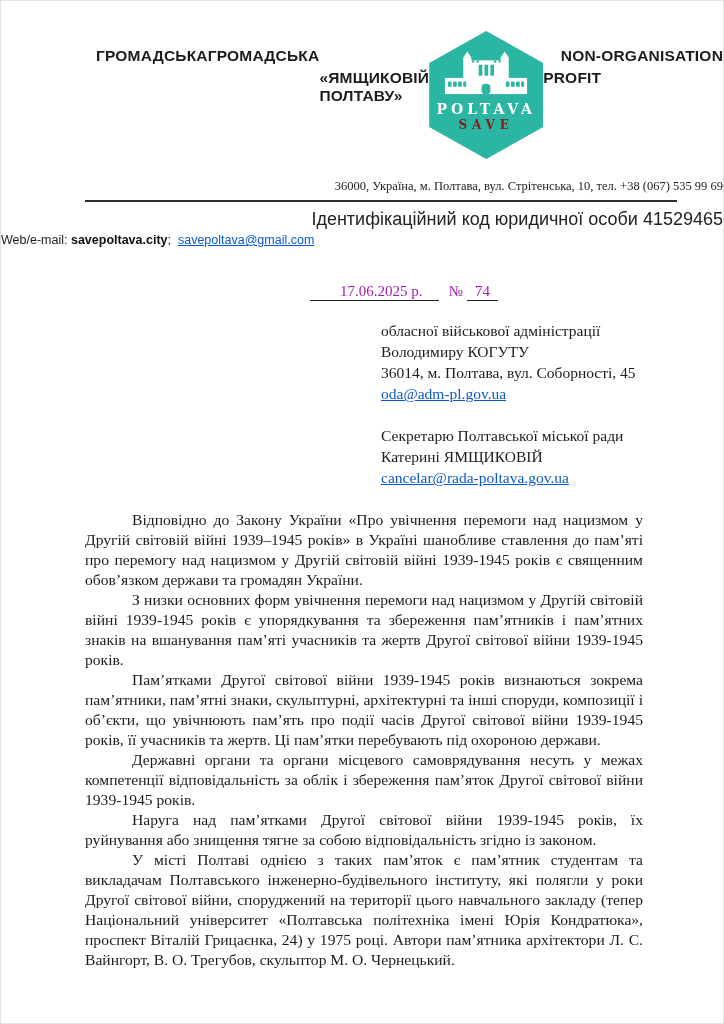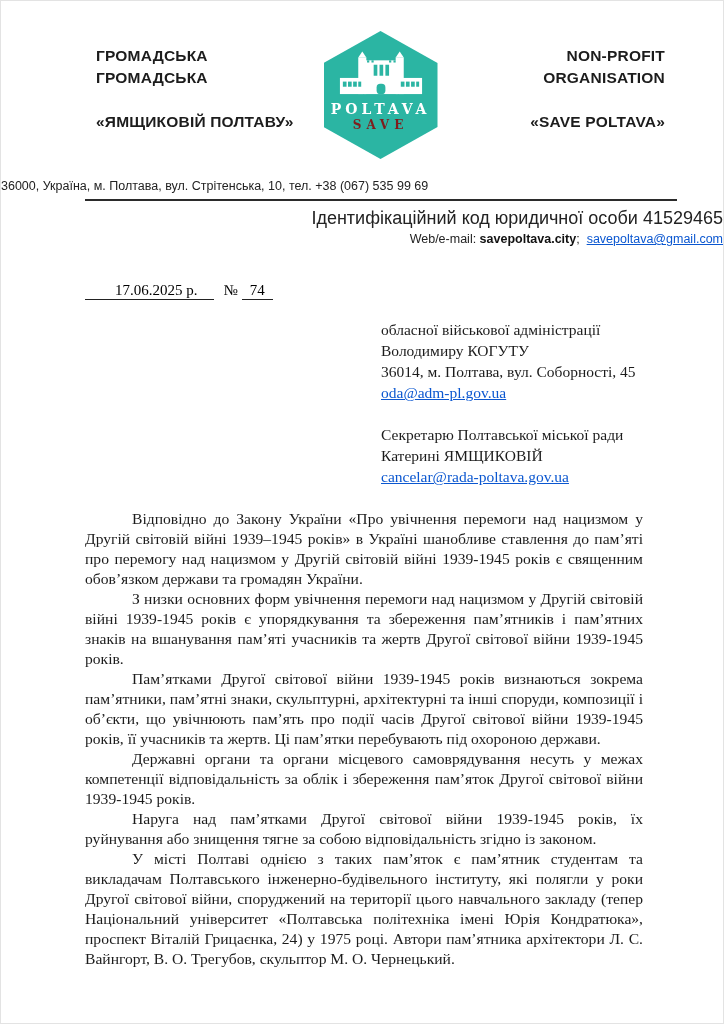--- a/index.html
+++ b/index.html
@@ -12,60 +12,60 @@
     color:#1c1c1c;
     font-family:"Liberation Serif", serif;
   }
   
   .letterhead{
     display:flex;
     align-items:flex-start;
     padding:44px 58px 0 95px;
     font-family:"Liberation Sans", sans-serif;
   }
-  .org-col{flex:1;display:flex;flex-direction:column;min-height:92px;}
+  .org-col{flex:1;display:flex;flex-direction:row;min-height:92px;}
   .org-col .l12{font-weight:bold;font-size:15.5px;line-height:1.42;letter-spacing:.2px;}
   .org-col .l3{font-weight:bold;font-size:15.5px;margin-top:24px;letter-spacing:.2px;}
   .org-right{text-align:right;}
   
   .logo{
     width:114px;height:128px;flex:0 0 114px;
     margin-top:-14px;
     background:#2BB5A3;
     clip-path:polygon(50% 0%,100% 25%,100% 75%,50% 100%,0% 75%,0% 25%);
     display:flex;flex-direction:column;align-items:center;
   }
   .logo svg{width:88px;height:48px;margin-top:20px;display:block;}
   .logo .lt1{color:#fff;font-family:"DejaVu Serif", serif;font-weight:bold;
     font-size:14px;letter-spacing:4px;margin-top:2px;}
   .logo .lt2{color:#7f1d1d;font-family:"DejaVu Serif", serif;font-weight:bold;
     font-size:12px;letter-spacing:5px;margin-top:1px;}
   
   .addr-line{
-    margin-top:20px;text-align:left;
-    font-family:Liberation Sans, sans-serif;font-size:12.5px;color:#222;
+    margin-top:20px;text-align:right;
+    font-family:Liberation Serif, serif;font-size:12.5px;color:#222;
   }
   .rule{
     width:592px;margin:6px 0 0 84px;
     border:0;border-top:2px solid #2b2b2b;height:0;
   }
   .id-line{
     margin-top:7px;text-align:right;
     font-family:"Liberation Sans", sans-serif;font-size:18px;color:#222;
   }
   .web-line{
-    margin-top:3px;text-align:right;
+    margin-top:3px;text-align:left;
     font-family:"Liberation Sans", sans-serif;font-size:12.5px;color:#222;
   }
   .web-line .site{font-weight:bold;color:#111;}
   a.link{color:#0b57d0;text-decoration:underline;}
   
   .ref-line{
     margin:36px 0 0 84px;
-    font-size:15px;color:#000000;
+    font-size:15px;color:#a21caf;text-align:center;
   }
   .ref-date{border-bottom:1px solid #222;padding:0 16px 1px 30px;}
   .ref-no{margin-left:10px;}
   .ref-num{border-bottom:1px solid #222;padding:0 8px 1px 8px;margin-left:4px;}
   
   .recipients{margin:20px 0 0 380px;width:270px;}
   .recipient{font-size:15.5px;line-height:1.36;margin-bottom:21px;}
   .recipient div{white-space:nowrap;}
   
   .body-text{

